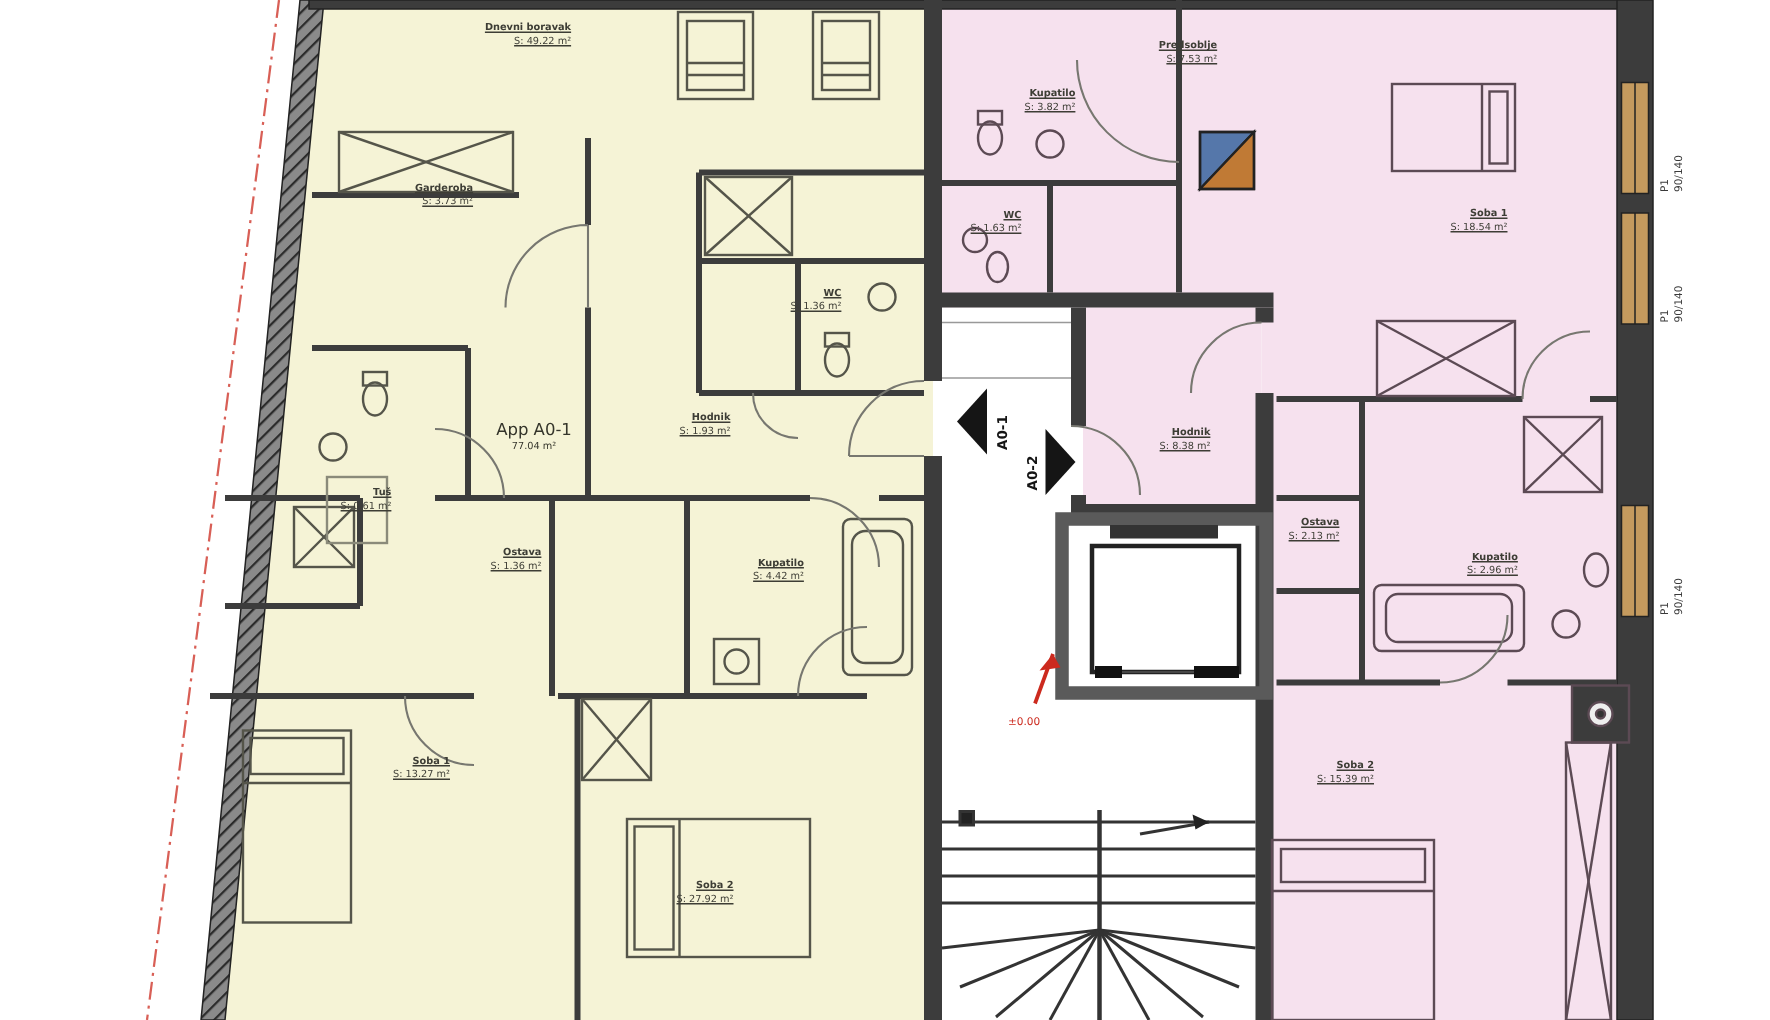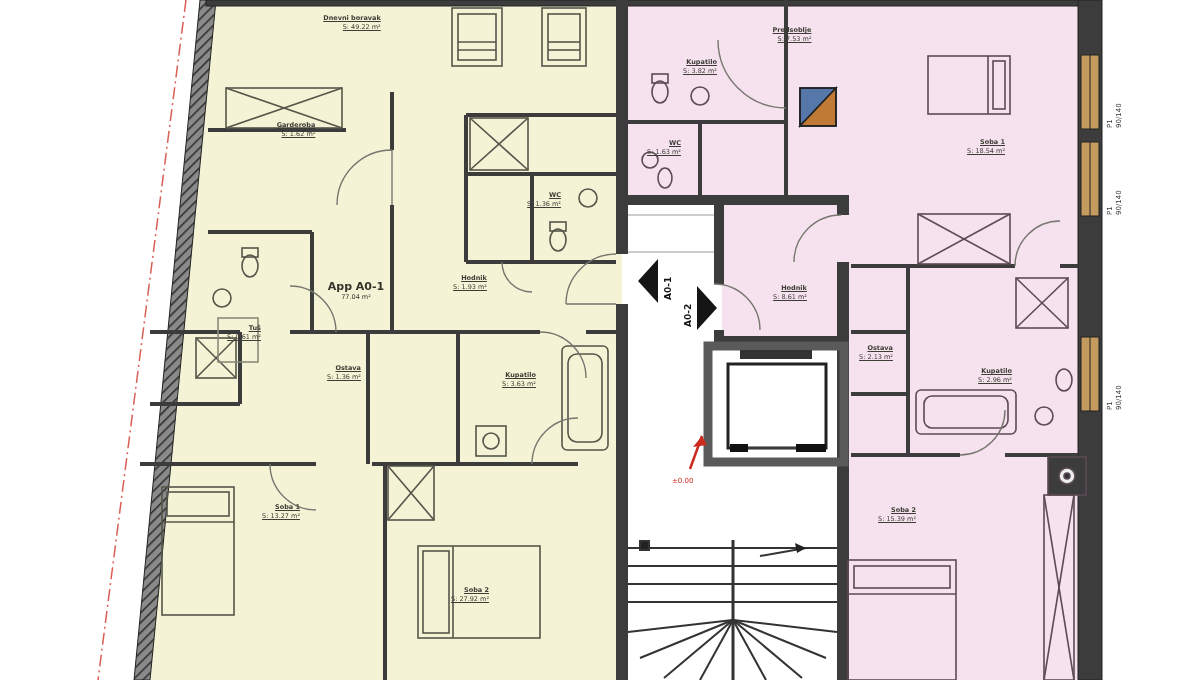--- a/index.html
+++ b/index.html
@@ -4,21 +4,21 @@
 <style>
   html,body{margin:0;padding:0;background:#ffffff;}
   .canvas{position:relative;width:1180px;height:680px;background:#ffffff;overflow:hidden;
           font-family:"DejaVu Sans", sans-serif;}
   svg{position:absolute;left:0;top:0;}
   .labels{position:absolute;left:0;top:0;width:100%;height:100%;pointer-events:none;}
   .room-label{position:absolute;transform:translate(-50%,0);text-align:right;color:#3d3d35;
               font-size:6.5px;line-height:1.35;white-space:nowrap;text-decoration:underline;}
   .room-label .rn{font-weight:bold;}
   .app-label{position:absolute;transform:translate(-50%,0);text-align:center;color:#35352b;}
-  .app-label .al1{font-weight:bold;font-size:11px;line-height:1.1;}
+  .app-label .al1{font-weight:normal;font-size:11px;line-height:1.1;}
   .app-label .al2{font-size:6.5px;text-align:center;}
 </style>
 </head>
 <body>
 
 <div class="canvas">
 
 <svg width="1180" height="680" viewBox="0 0 1180 680">
   <defs>
     <pattern id="hatch" width="7" height="7" patternUnits="userSpaceOnUse" patternTransform="rotate(45)">
@@ -279,41 +279,41 @@
   <div class="app-label" style="left:356px;top:281px;">
     <div class="al1">App A0-1</div>
     <div class="al2">77.04 m²</div>
   </div>
 <div class="room-label" style="left: 352px; top: 14px;">
     <div class="rn">Dnevni boravak</div>
     <div class="ra">S: 49.22 m²</div>
   </div>
       <div class="room-label" style="left: 296px; top: 121px;">
     <div class="rn">Garderoba</div>
-    <div class="ra">S: 1.62 m²</div>
+    <div class="ra">S: 3.73 m²</div>
   </div>
       <div class="room-label" style="left: 544px; top: 191px;">
     <div class="rn">WC</div>
     <div class="ra">S: 1.36 m²</div>
   </div>
       <div class="room-label" style="left: 470px; top: 274px;">
     <div class="rn">Hodnik</div>
     <div class="ra">S: 1.93 m²</div>
   </div>
       <div class="room-label" style="left: 244px; top: 324px;">
     <div class="rn">Tuš</div>
     <div class="ra">S: 0.61 m²</div>
   </div>
       <div class="room-label" style="left: 344px; top: 364px;">
     <div class="rn">Ostava</div>
     <div class="ra">S: 1.36 m²</div>
   </div>
       <div class="room-label" style="left: 519px; top: 371px;">
     <div class="rn">Kupatilo</div>
-    <div class="ra">S: 3.63 m²</div>
+    <div class="ra">S: 4.42 m²</div>
   </div>
       <div class="room-label" style="left: 281px; top: 503px;">
     <div class="rn">Soba 1</div>
     <div class="ra">S: 13.27 m²</div>
   </div>
       <div class="room-label" style="left: 470px; top: 586px;">
     <div class="rn">Soba 2</div>
     <div class="ra">S: 27.92 m²</div>
   </div>
       <div class="room-label" style="left: 700px; top: 58px;">
@@ -327,21 +327,21 @@
       <div class="room-label" style="left: 664px; top: 139px;">
     <div class="rn">WC</div>
     <div class="ra">S: 1.63 m²</div>
   </div>
       <div class="room-label" style="left: 986px; top: 138px;">
     <div class="rn">Soba 1</div>
     <div class="ra">S: 18.54 m²</div>
   </div>
       <div class="room-label" style="left: 790px; top: 284px;">
     <div class="rn">Hodnik</div>
-    <div class="ra">S: 8.61 m²</div>
+    <div class="ra">S: 8.38 m²</div>
   </div>
       <div class="room-label" style="left: 876px; top: 344px;">
     <div class="rn">Ostava</div>
     <div class="ra">S: 2.13 m²</div>
   </div>
       <div class="room-label" style="left: 995px; top: 367px;">
     <div class="rn">Kupatilo</div>
     <div class="ra">S: 2.96 m²</div>
   </div>
       <div class="room-label" style="left: 897px; top: 506px;">

